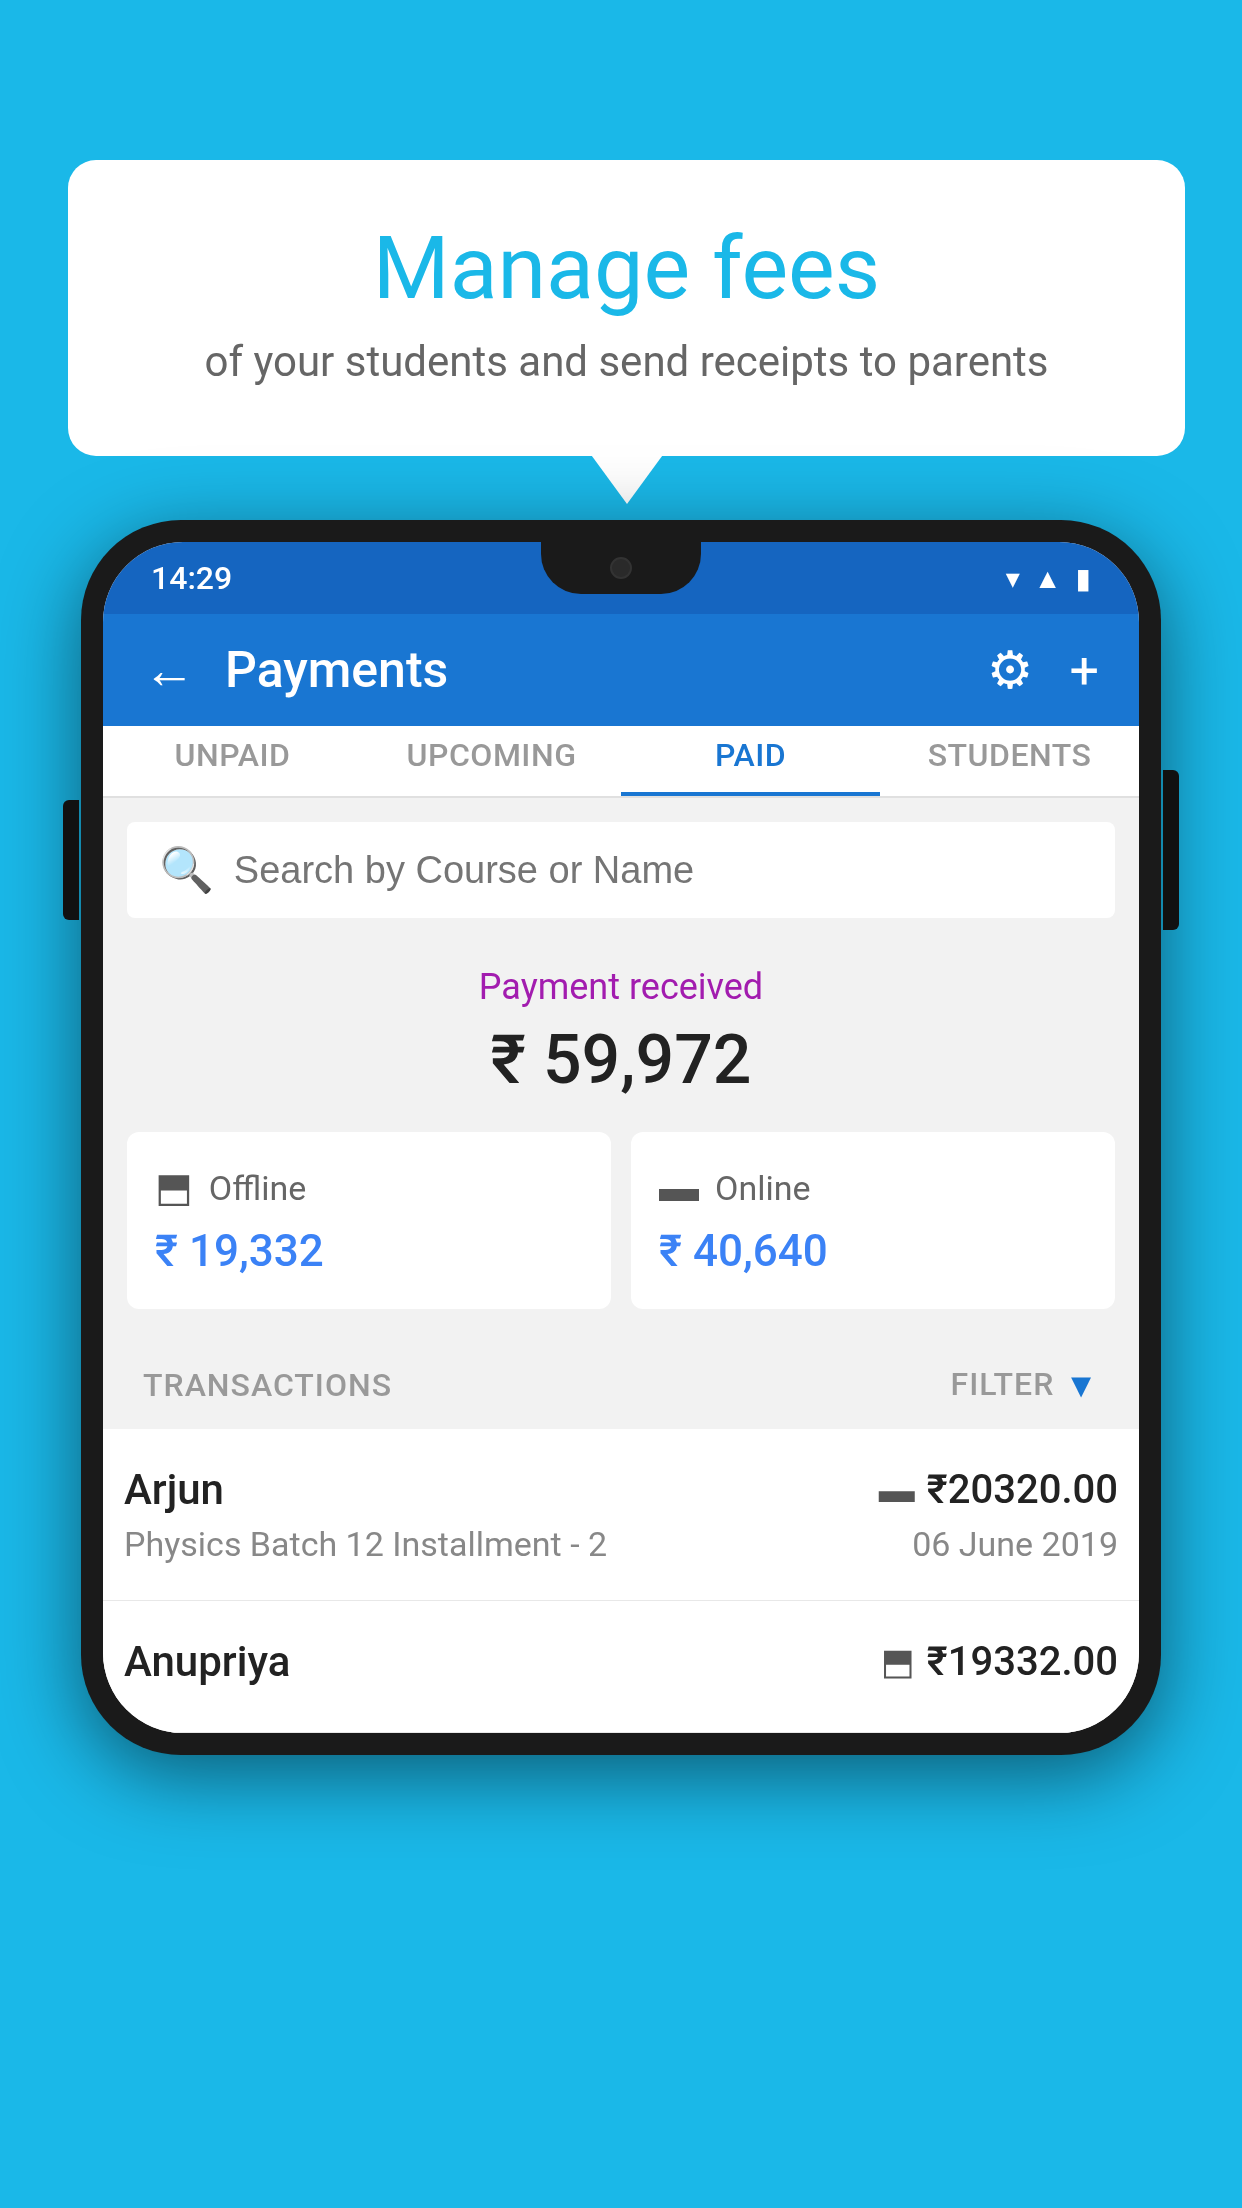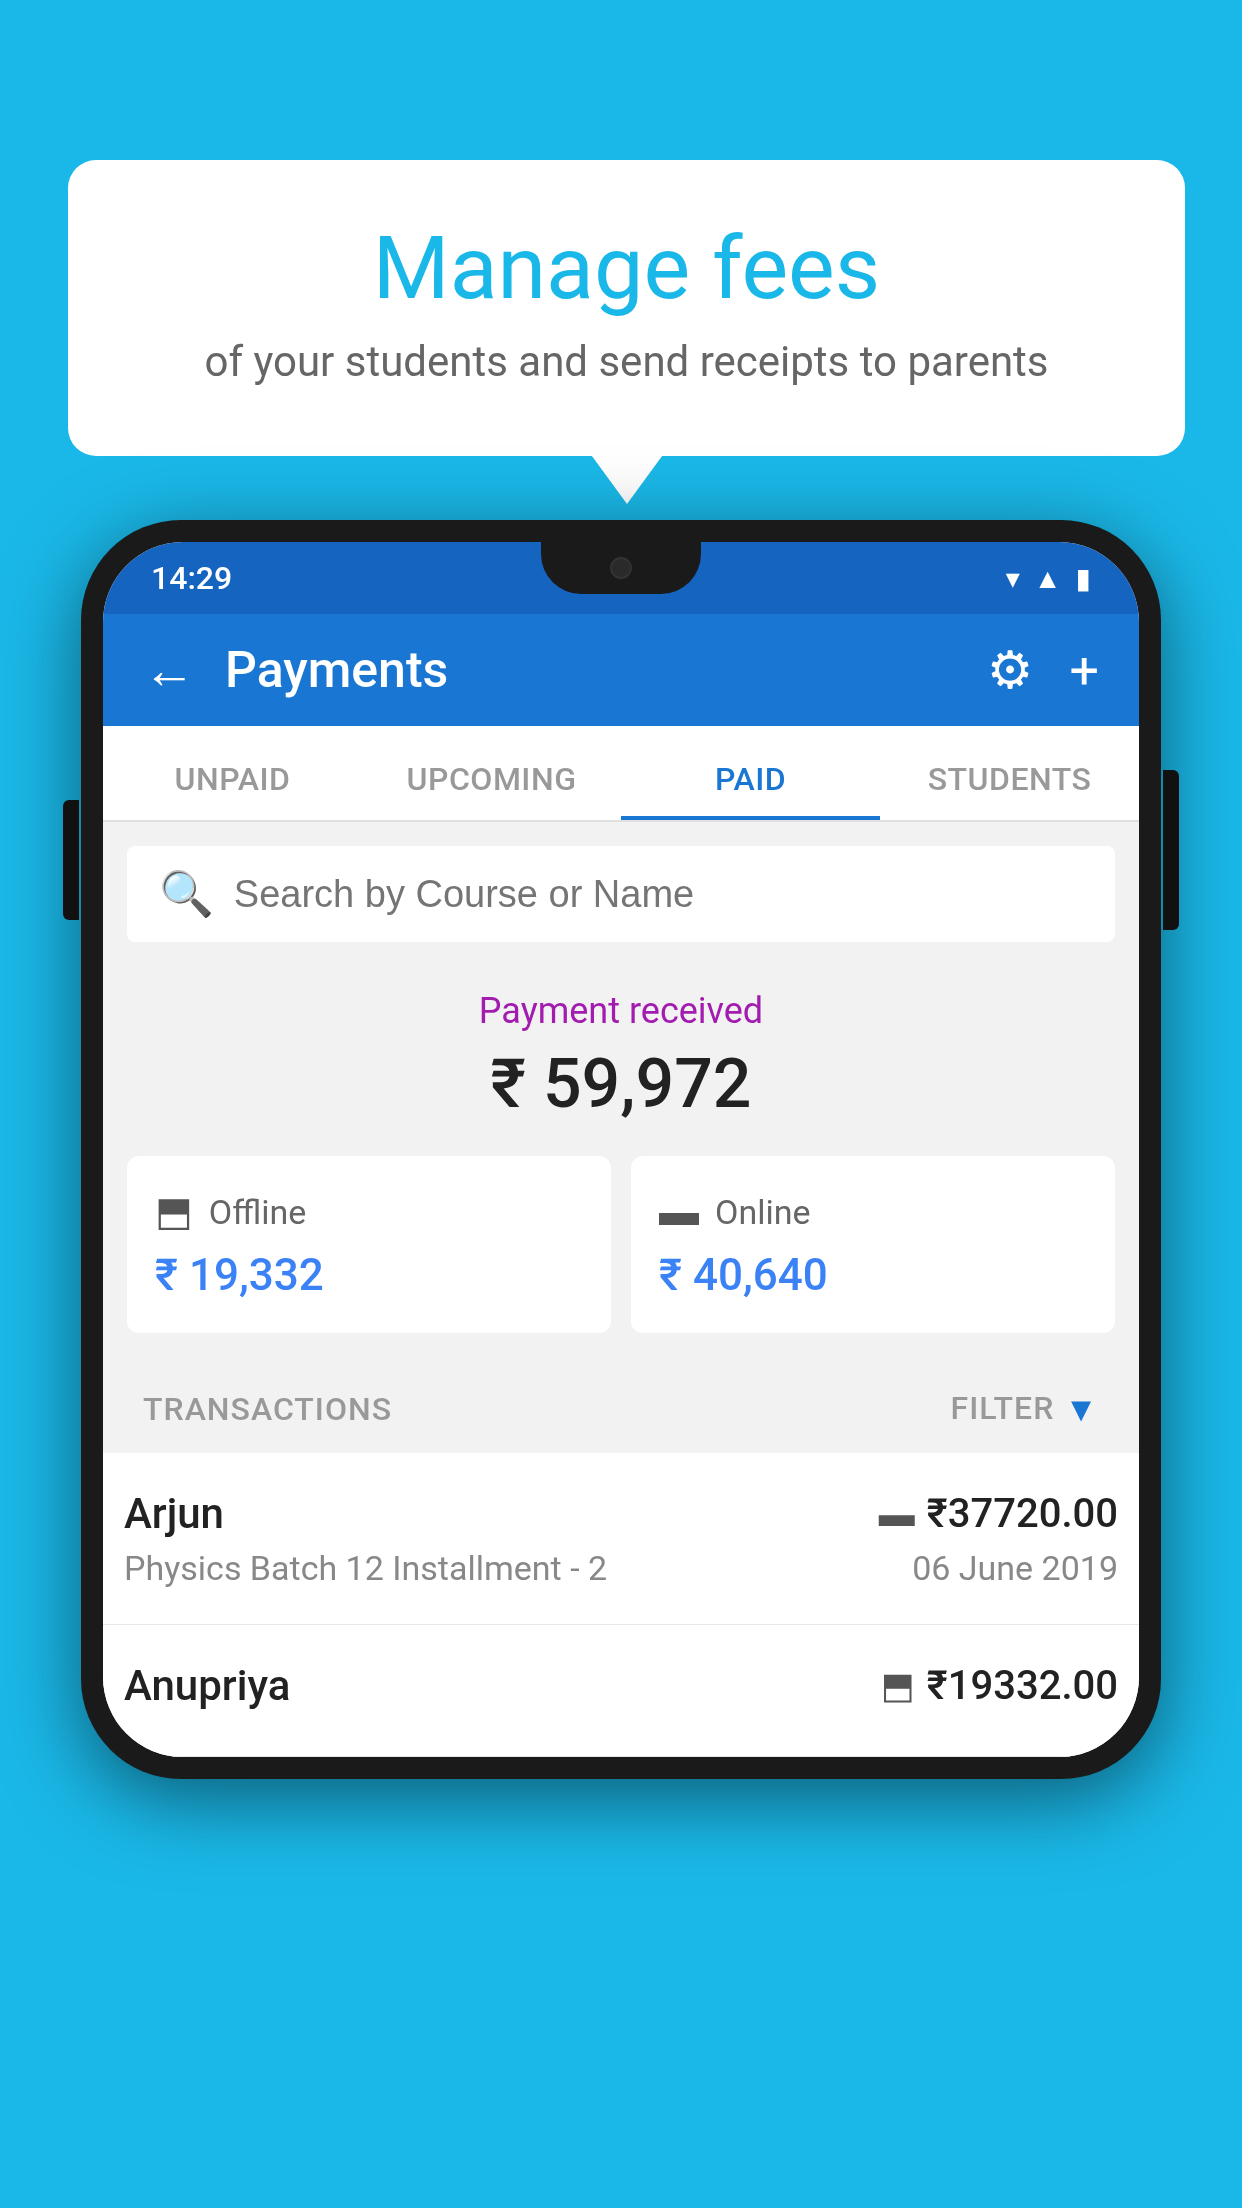--- a/index.html
+++ b/index.html
@@ -168,21 +168,21 @@
     .gear-icon, .plus-icon {
       color: white;
       font-size: 52px;
     }
 
     
     .tabs {
       background: white;
       display: flex;
       border-bottom: 2px solid #e0e0e0;
-      height: 96px;
+      height: 72px;
       align-items: flex-end;
     }
     .tab {
       flex: 1;
       text-align: center;
       padding-bottom: 22px;
       font-size: 32px;
       font-weight: 500;
       color: #999;
       letter-spacing: 0.5px;
@@ -438,21 +438,21 @@
           <span>FILTER</span>
           <span class="filter-icon">▼</span>
         </div>
       </div>
 
       <div class="transaction-row">
         <div class="transaction-row-top">
           <span class="transaction-name">Arjun</span>
           <div class="transaction-amount-wrap">
             <span class="card-pay-icon">▬</span>
-            <span class="transaction-amount">₹37720.00</span>
+            <span class="transaction-amount">₹20320.00</span>
           </div>
         </div>
         <div class="transaction-row-bottom">
           <span class="transaction-detail">Physics Batch 12 Installment - 2</span>
           <span class="transaction-date">06 June 2019</span>
         </div>
       </div>
 
       <div class="transaction-row">
         <div class="transaction-row-top">

